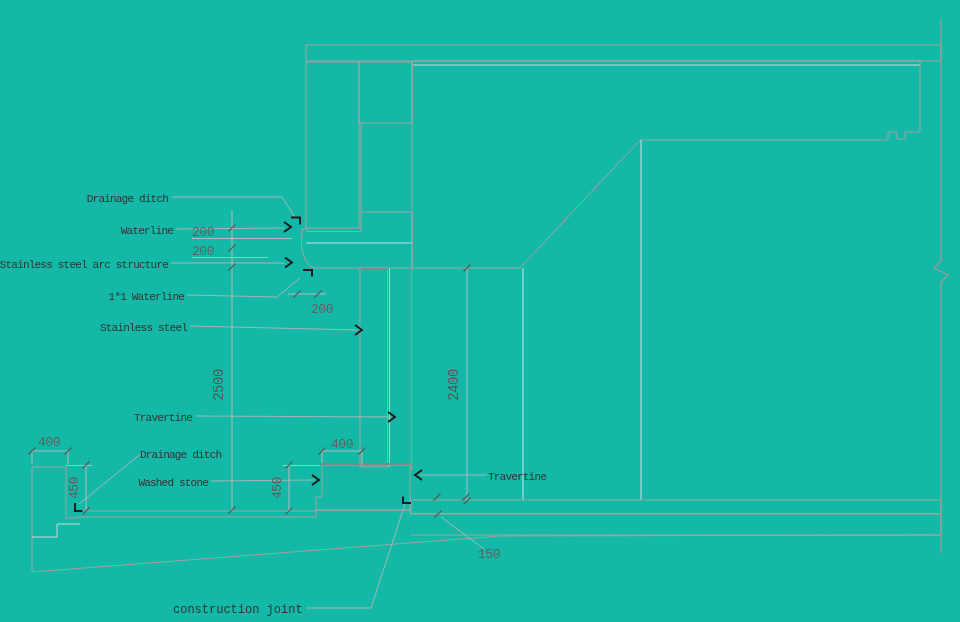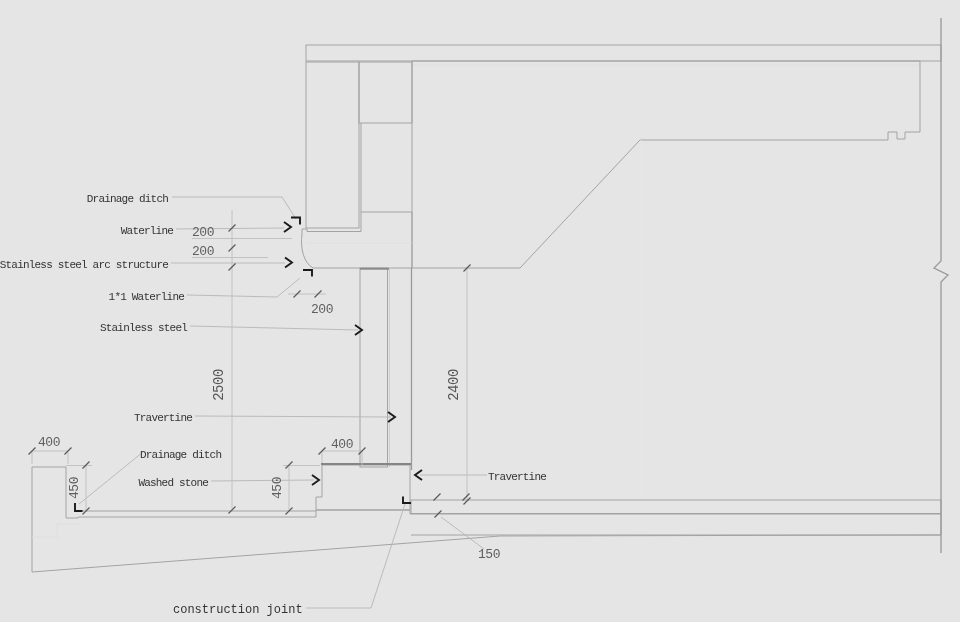--- a/index.html
+++ b/index.html
@@ -1,16 +1,16 @@
 <!DOCTYPE html>
 <html><head>
 <meta charset="utf-8">
 <style>
   html,body{margin:0;padding:0;background:#fff;}
-  #stage{position:relative;width:960px;height:622px;background:#e5e5e5;overflow:hidden;
+  #stage{position:relative;width:960px;height:622px;background:#14b8a6;overflow:hidden;
          font-family:"Liberation Mono","DejaVu Sans Mono",monospace;}
   svg{display:block;}
   .outline{stroke:#a3a3a3;stroke-width:1;fill:none;}
   .outline2{stroke:#999999;stroke-width:1.3;fill:none;}
   .faint{stroke:#dcdcdc;stroke-width:0.9;fill:none;}
   .vfaint{stroke:#e6e6e6;stroke-width:0.9;fill:none;}
   .leader{stroke:#b5b5b5;stroke-width:0.9;fill:none;}
   .dimline{stroke:#bdbdbd;stroke-width:0.9;fill:none;}
   .tick{stroke:#5a5a5a;stroke-width:1.2;}
   .marker{stroke:#1a1a1a;stroke-width:1.9;fill:none;stroke-linecap:butt;}

